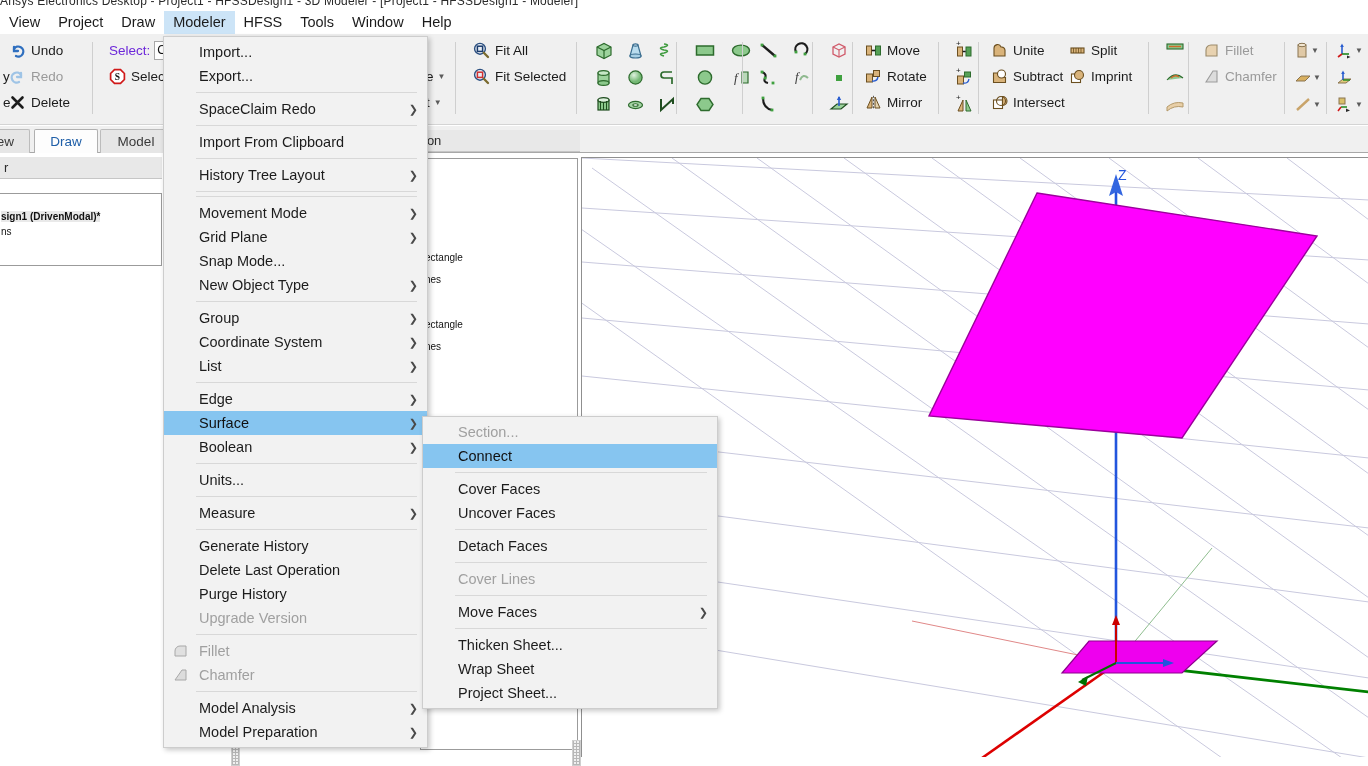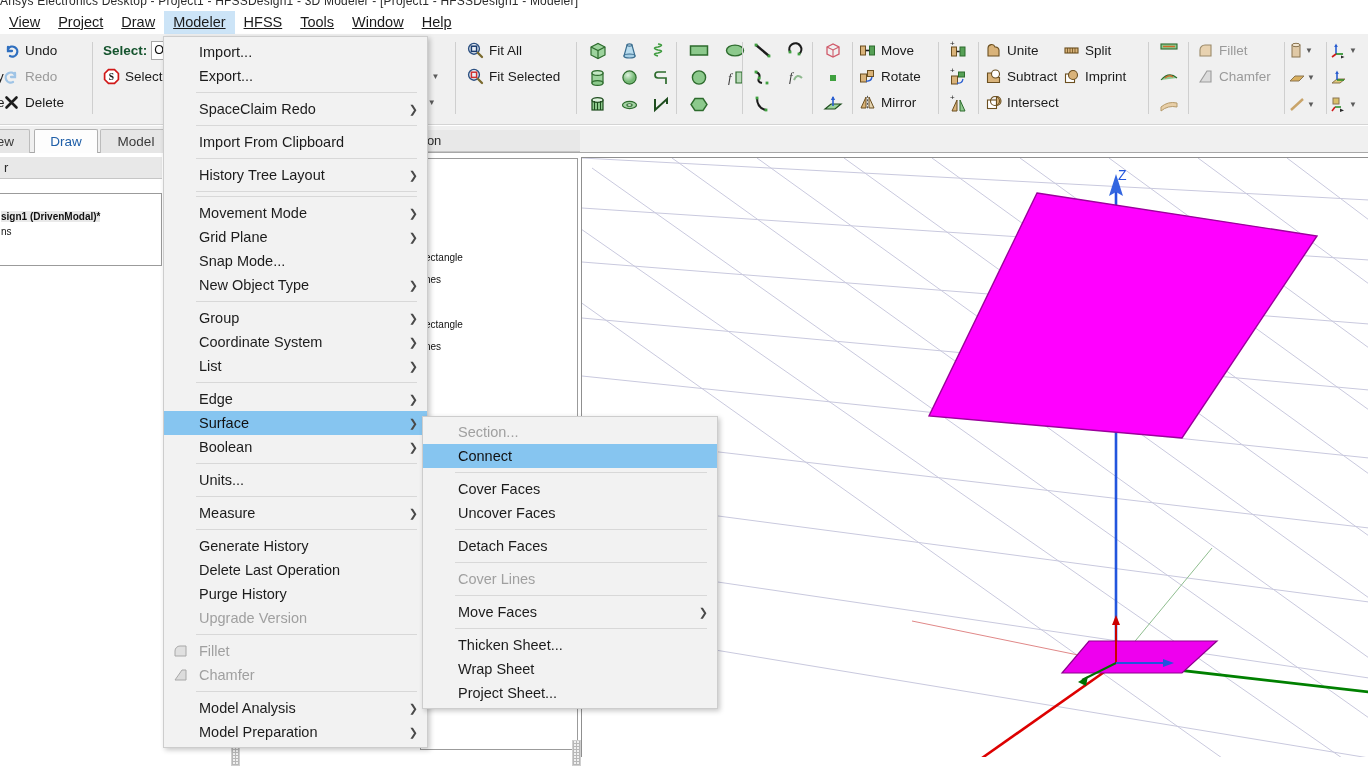--- a/index.html
+++ b/index.html
@@ -25,38 +25,39 @@
     position: absolute; left: 0; top: -6px;
     font-size: 12px; color: #2a2a2a; white-space: nowrap;
     letter-spacing: 0.2px;
   }
 
   
   .menubar {
     position: absolute; left: 0; top: 10px; width: 1368px; height: 24px;
     background: #ffffff;
     display: flex; align-items: center;
-    font-size: 14.5px; color: #1b1b1b; text-decoration: underline;
+    font-size: 14.5px; color: #1b1b1b;
   }
   .menubar .mi {
     padding: 3px 9px 4px 9px; cursor: default; white-space: nowrap;
     line-height: 16px;
   }
   .menubar .mi.active { background: #cce4f7; }
 
   
   .ribbon {
     position: absolute; left: 0; top: 34px; width: 1368px; height: 91px;
     background: #f0f0f0;
     border-bottom: 1px solid #d4d4d4;
   }
   .rgroup {
     position: absolute; top: 4px; height: 82px;
     display: flex; flex-direction: column; justify-content: flex-start;
     gap: 1px;
+    padding-left: 6px;
   }
   .rsep {
     position: absolute; top: 8px; width: 1px; height: 72px;
     background: #cfcfcf;
   }
   .rbtn {
     display: flex; align-items: center; gap: 5px;
     height: 25px; padding: 0 6px 0 3px;
     font-size: 13.5px; color: #1b1b1b; white-space: nowrap;
   }
@@ -65,21 +66,21 @@
   .igrid { display: flex; gap: 6px; padding-left: 4px; }
   .icol { display: flex; flex-direction: column; gap: 2px; }
   .iconcell {
     width: 26px; height: 25px; display: flex;
     align-items: center; justify-content: center;
   }
   .iconcell.wide { width: 30px; }
   .caret { font-size: 8px; color: #5b5b5b; margin-left: 1px; }
 
   
-  .sel-label { font-size: 13.5px; color: #14532d; font-weight: bold; }
+  .sel-label { font-size: 13.5px; color: #6d28d9; }
   .combo {
     border: 1px solid #a9a9a9; background: #fff; height: 19px;
     font-size: 12.5px; padding: 0 2px; line-height: 17px; color: #111;
     overflow: hidden;
   }
 
   
   .tabstrip {
     position: absolute; left: 0; top: 126px; width: 1368px; height: 27px;
     background: #f0f0f0; border-bottom: 1px solid #a8a8a8;

